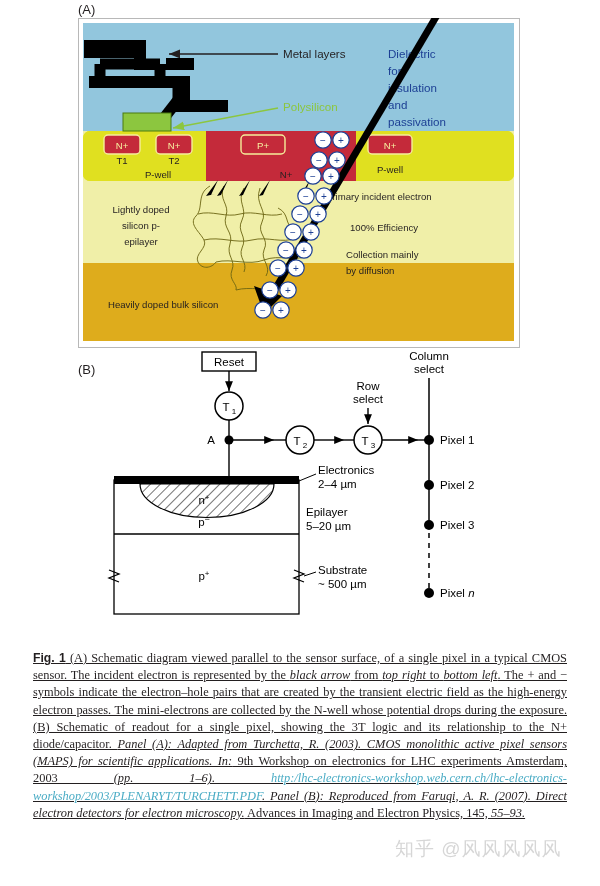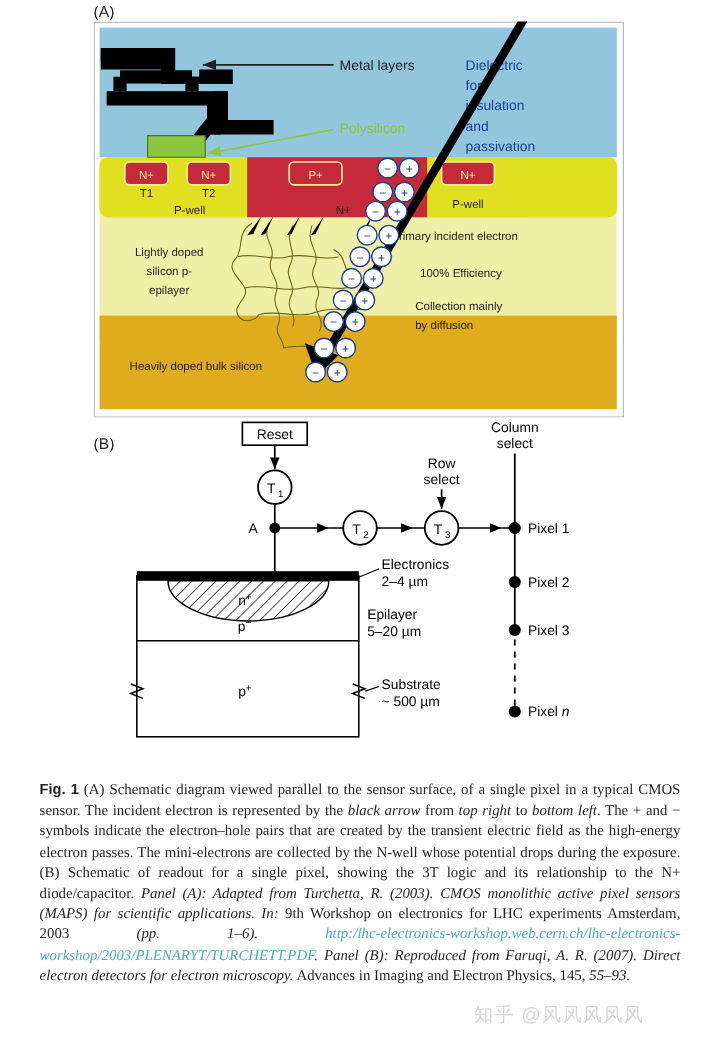--- a/index.html
+++ b/index.html
@@ -98,32 +98,33 @@
     position: absolute;
     left: 33px;
     top: 650px;
     width: 534px;
     font-family: "Liberation Serif", serif;
     font-size: 12.4px;
     line-height: 17.2px;
     color: #231f20;
     text-align: justify;
     text-justify: inter-word;
+    text-decoration: underline;
   }
   #caption b { font-family: "Liberation Sans", sans-serif; font-weight: bold; font-size: 12.2px;}
   #caption i { font-style: italic; }
   .link-blue { color: #4aacc5; font-style: italic; }
 
   
   #watermark {
     position: absolute;
     left: 395px;
     top: 836px;
     font-family: "Liberation Sans", sans-serif;
-    font-size: 16px;
+    font-size: 19px;
     color: rgba(120,120,120,0.30);
     letter-spacing: 1px;
     pointer-events: none;
     white-space: nowrap;
   }
 </style>
 </head>
 <body>
 
 <div id="figure-root">

